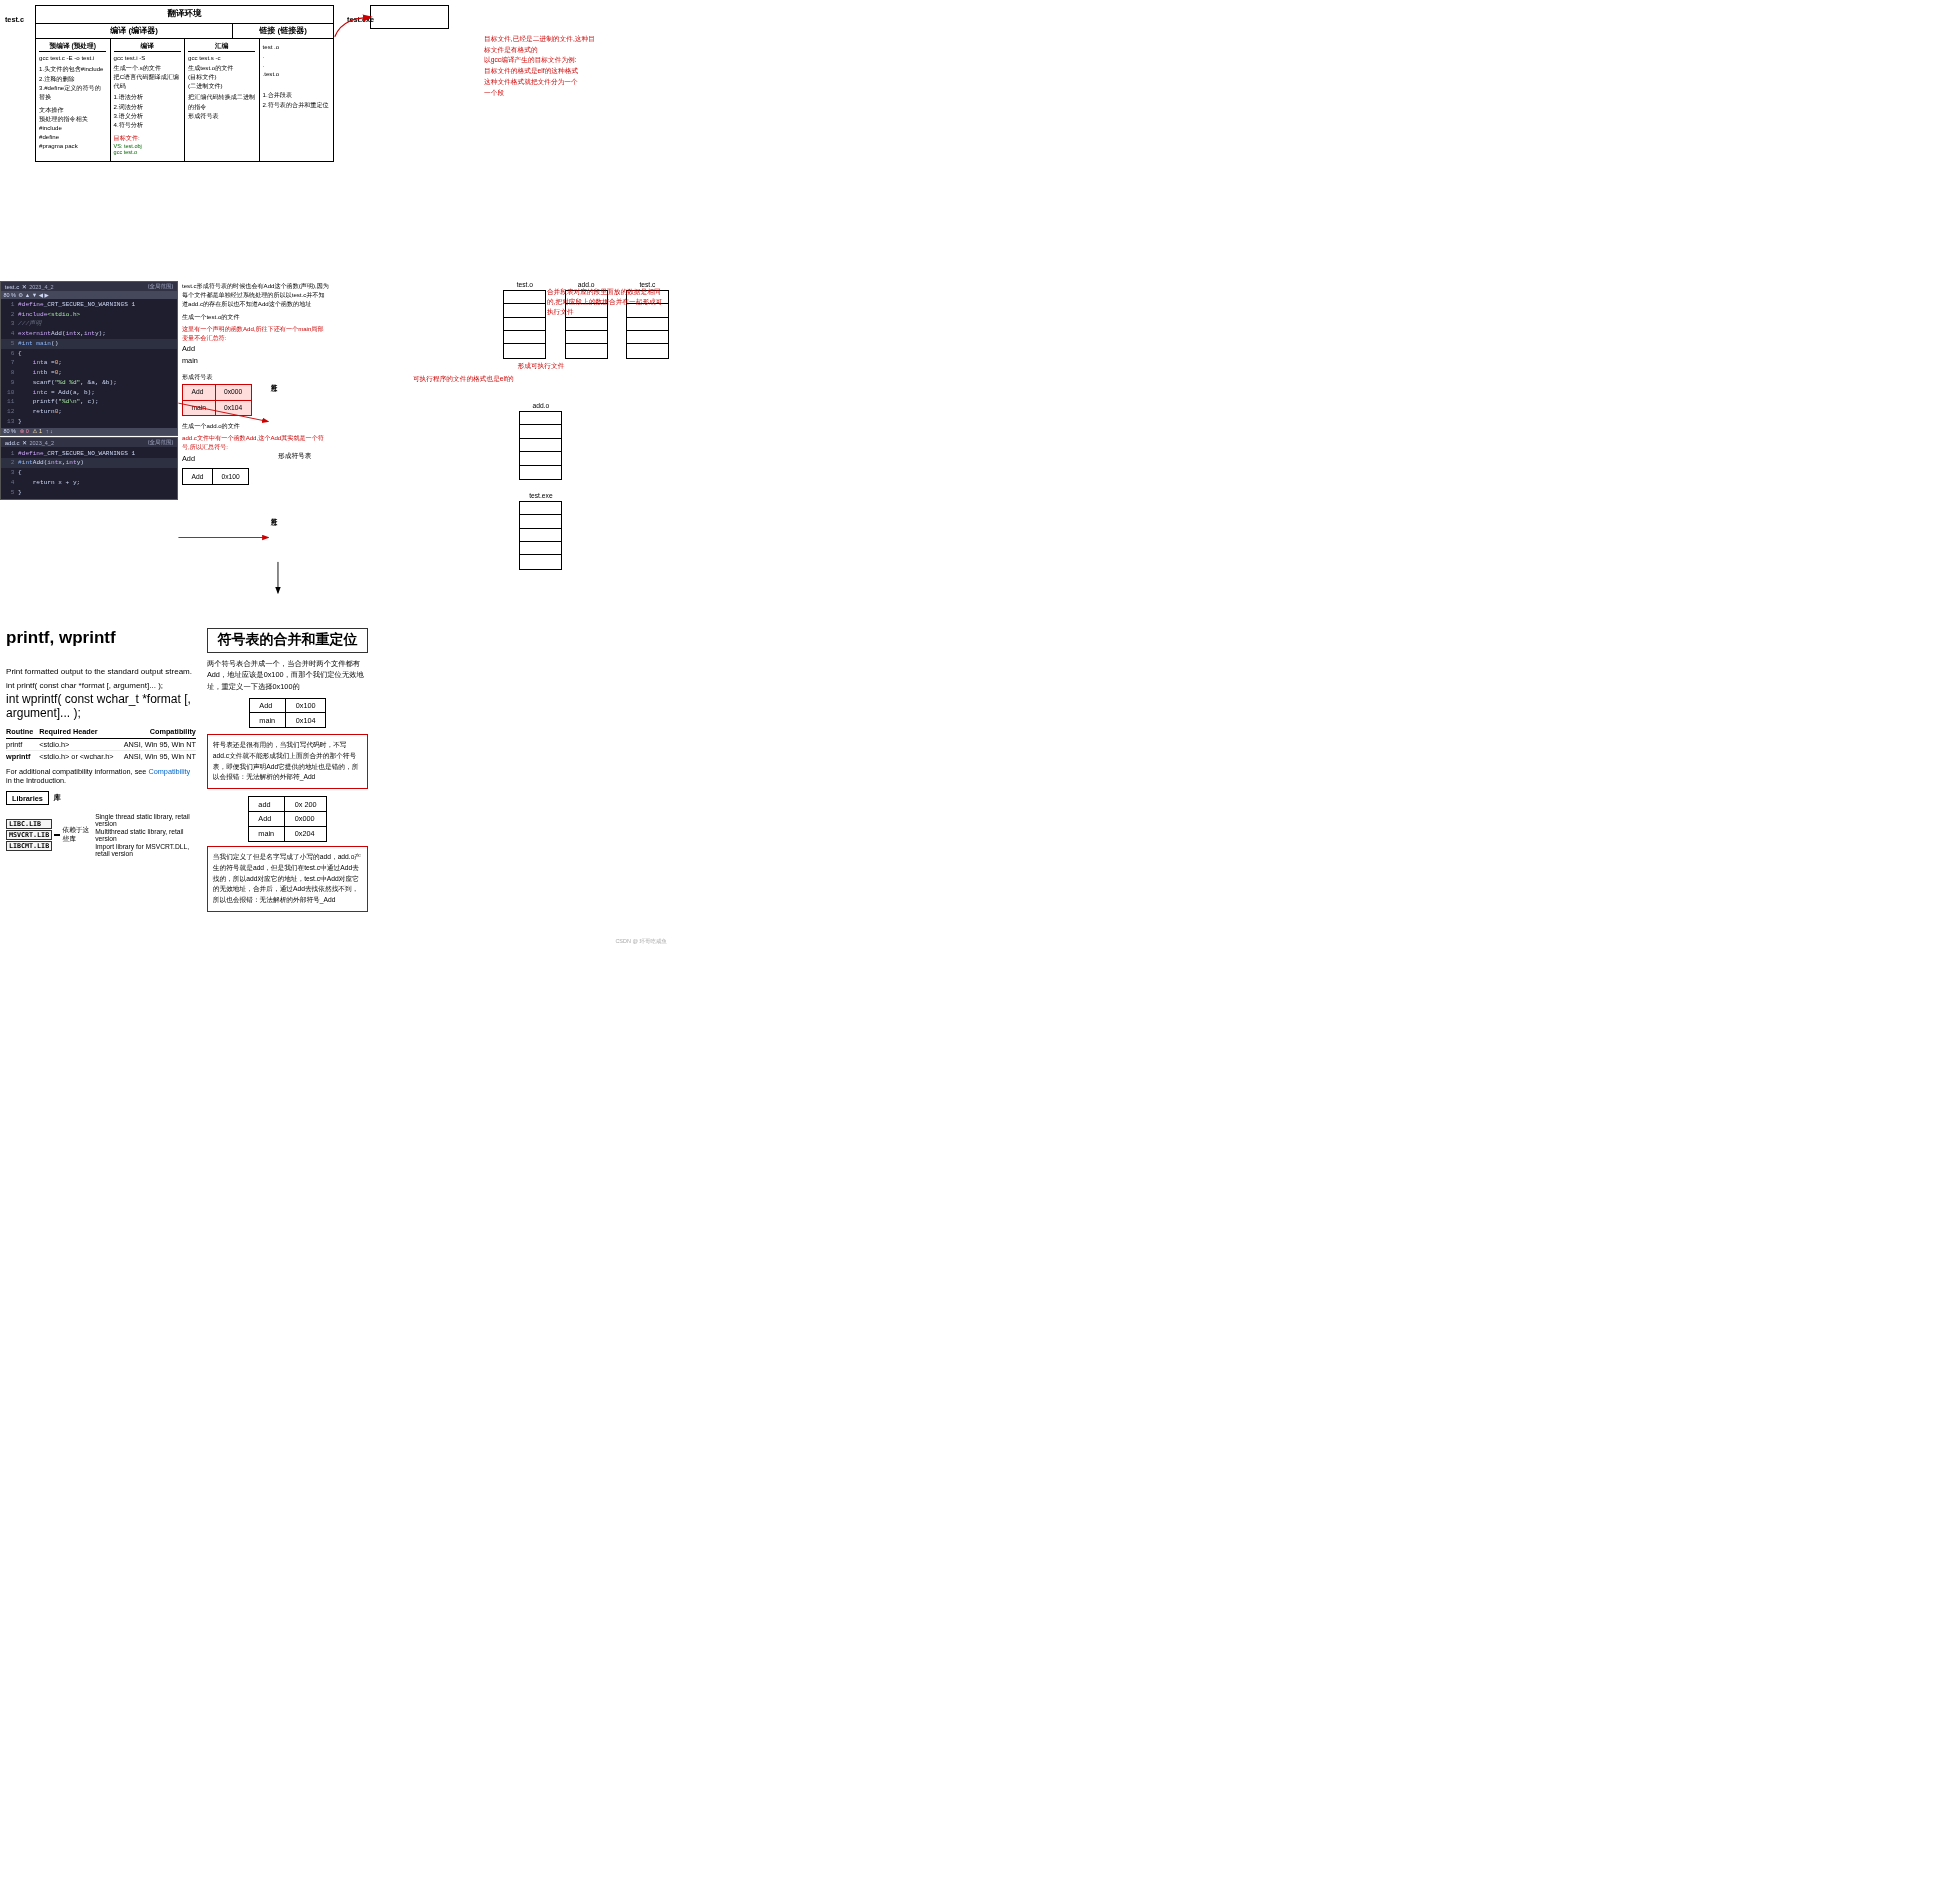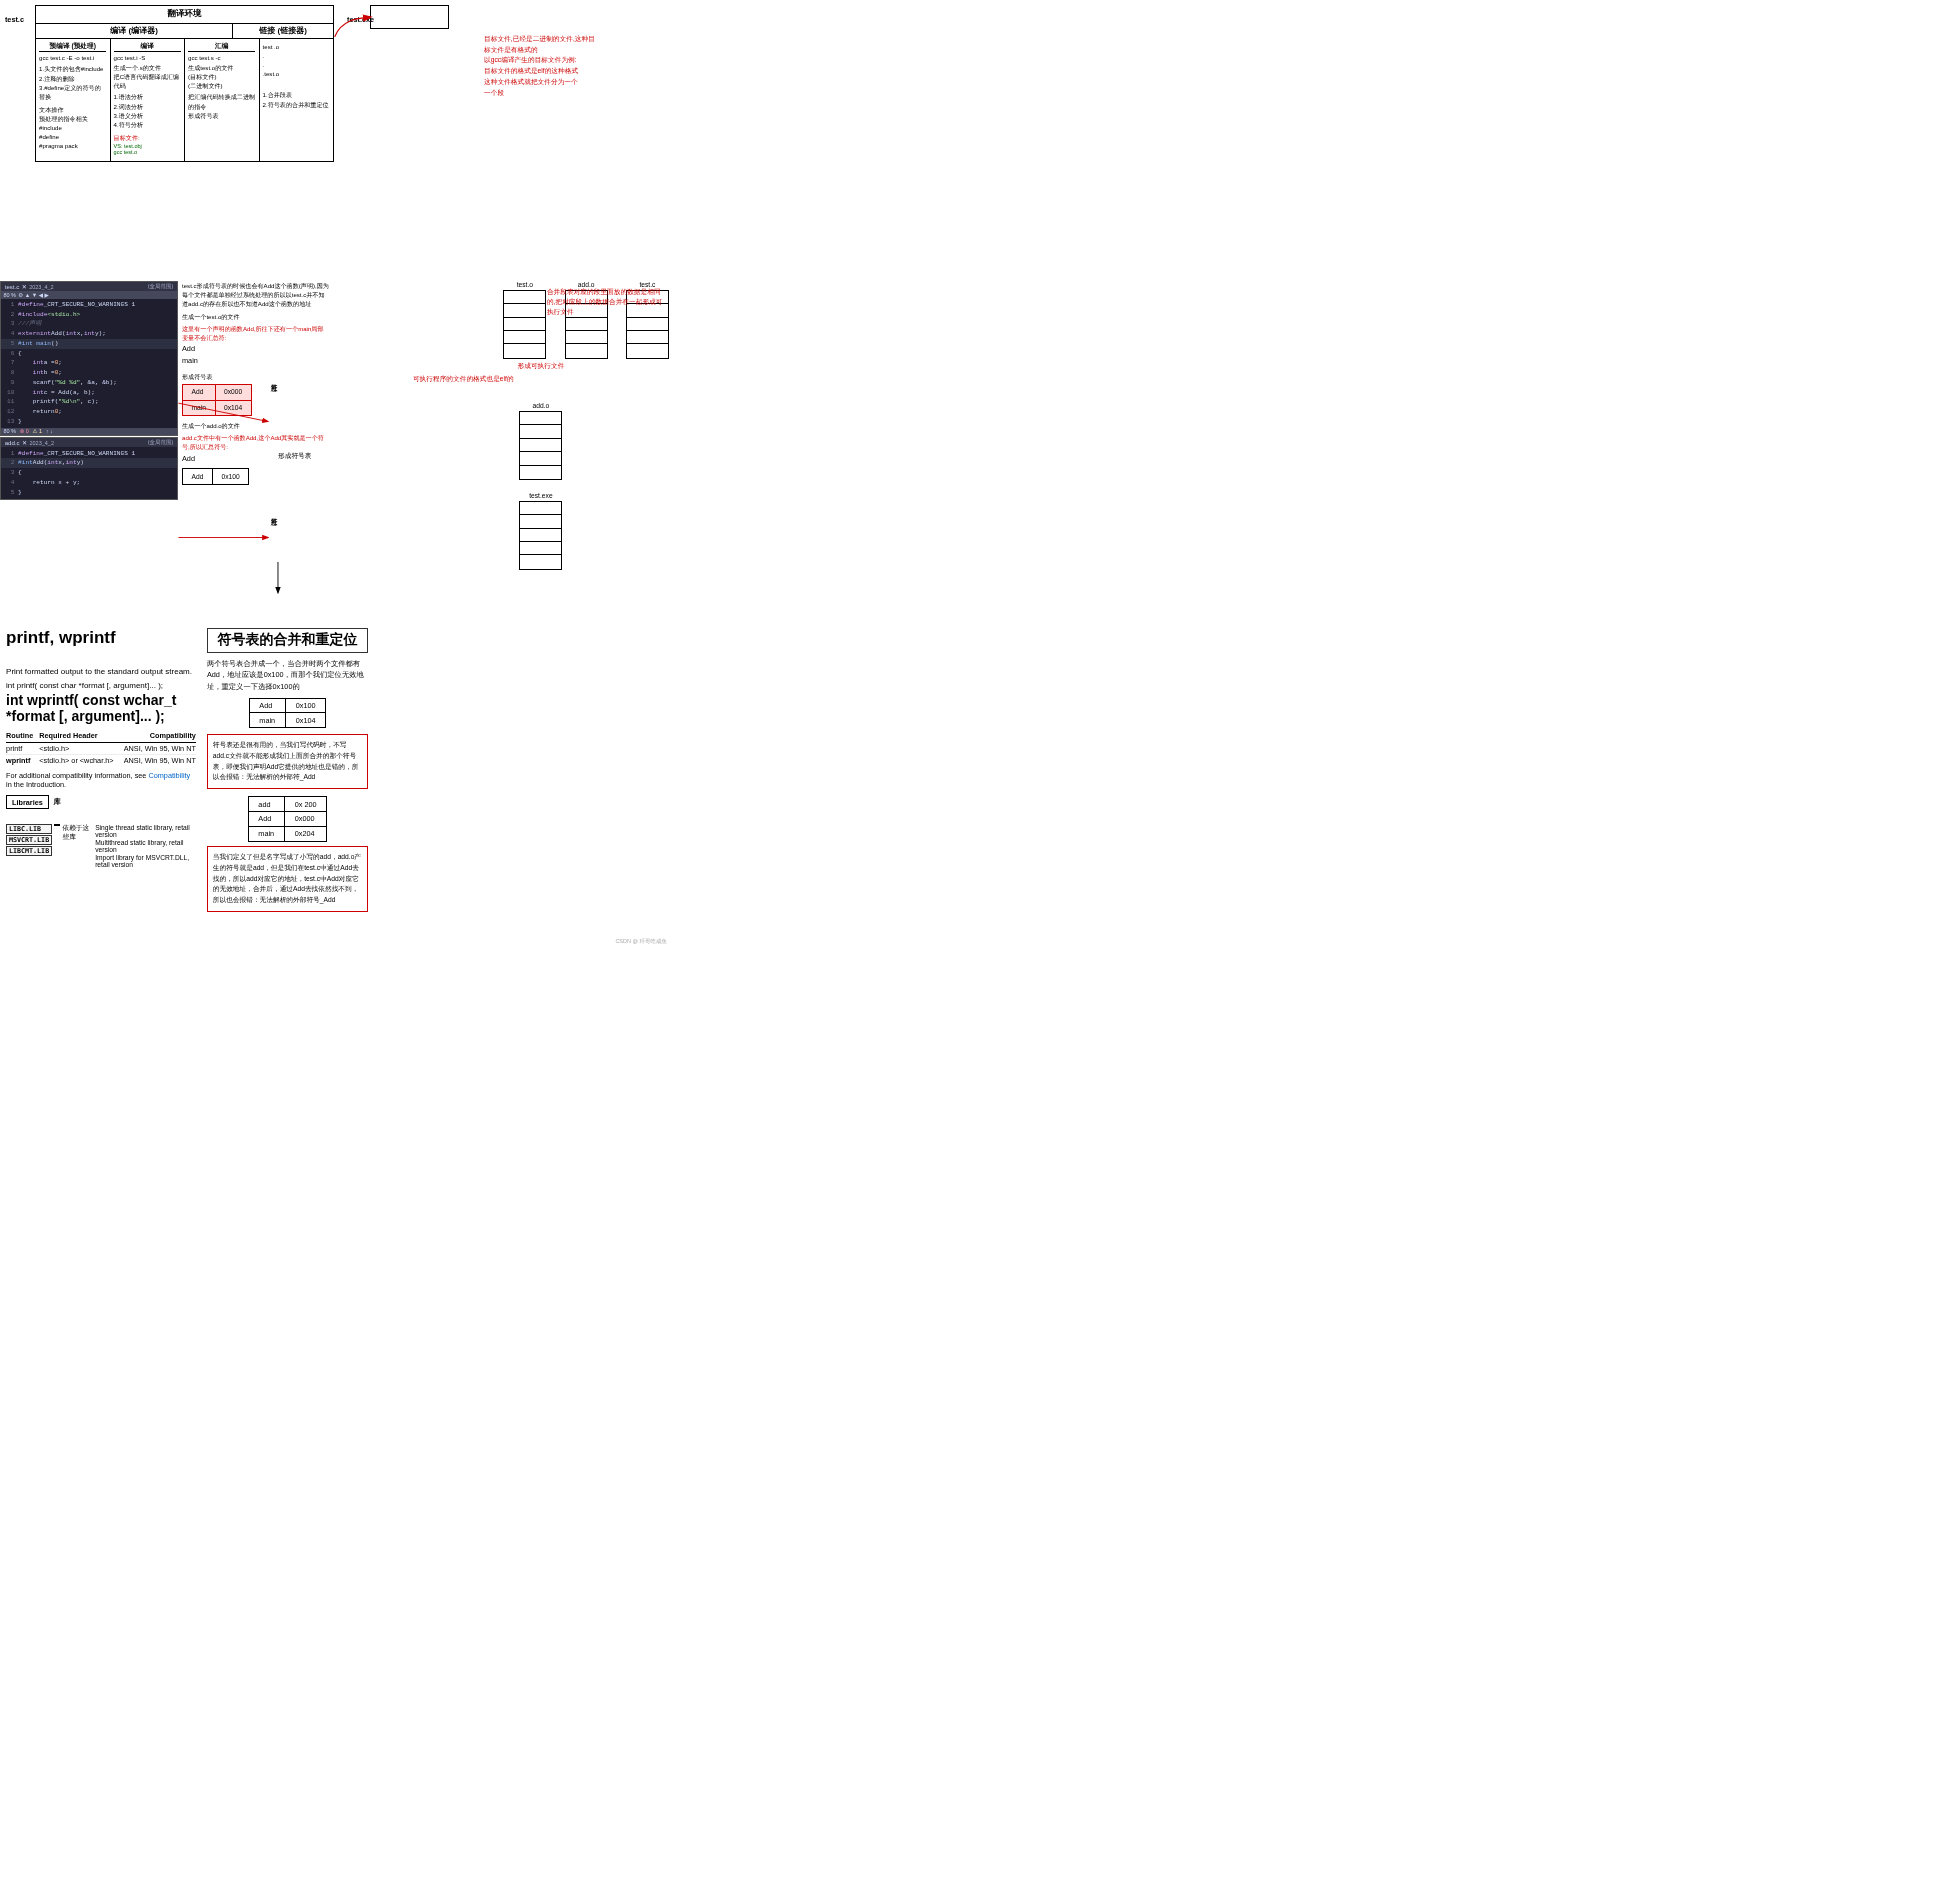--- a/index.html
+++ b/index.html
@@ -392,21 +392,21 @@
 
   </div>
 
   <div style="position:relative;width:100%;padding-bottom:12.2px;">
     <div style="display:flex;gap:0;">
 
       <div style="width:202px;flex-shrink:0;padding:4.9px 6.1px;">
         <div style="font-size:17px;font-weight:bold;margin-bottom:19px;">printf, wprintf</div>
         <div style="font-size:8px;margin-bottom:4.9px;">Print formatted output to the standard output stream.</div>
         <div style="font-size:8px;font-weight:normal;margin-bottom:2.4px;">int printf( const char *format [, argument]... );</div>
-        <div style="font-size:14px;font-weight:bold;margin-bottom:6.1px;">int wprintf( const wchar_t *format [, argument]... );</div>
+        <div style="font-size:12px;font-weight:normal;margin-bottom:6.1px;">int wprintf( const wchar_t *format [, argument]... );</div>
 
         <table style="border-collapse:collapse;width:100%;font-size:7.3px;margin-bottom:4.9px;">
           <thead>
             <tr>
               <th style="text-align:left;border-bottom:0.6px solid #000;padding:1.2px 4.9px 1.2px 0;font-weight:bold;">Routine</th>
               <th style="text-align:left;border-bottom:0.6px solid #000;padding:1.2px 4.9px 1.2px 0;font-weight:bold;">Required Header</th>
               <th style="text-align:right;border-bottom:0.6px solid #000;padding:1.2px 0 1.2px 0;font-weight:bold;">Compatibility</th>
             </tr>
           </thead>
           <tbody>
@@ -425,21 +425,21 @@
 
         <div style="font-size:7.3px;margin-bottom:6.1px;">
           For additional compatibility information, see <a style="color:#0066cc;">Compatibility</a> in the Introduction.
         </div>
 
         <div style="display:flex;align-items:center;gap:4.9px;margin-bottom:2.4px;">
           <div style="border:0.9px solid #000;display:inline-block;padding:1.2px 4.9px;font-size:7.3px;font-weight:bold;">Libraries</div>
           <div style="font-size:7.3px;font-weight:bold;">库</div>
         </div>
 
-        <div style="display:flex;align-items:flex-start;gap:0;margin-top:15px;">
+        <div style="display:flex;align-items:center;gap:0;margin-top:8px;">
 
           <div style="display:flex;flex-direction:column;gap:1.2px;">
             <div style="font-family:monospace;font-size:6.7px;font-weight:bold;border:0.6px solid #333;padding:0 1.8px;background:#f5f5f5;">LIBC.LIB</div>
             <div style="font-family:monospace;font-size:6.7px;font-weight:bold;border:0.6px solid #333;padding:0 1.8px;background:#f5f5f5;">MSVCRT.LIB</div>
             <div style="font-family:monospace;font-size:6.7px;font-weight:bold;border:0.6px solid #333;padding:0 1.8px;background:#f5f5f5;">LIBCMT.LIB</div>
           </div>
 
           <div style="position:relative;width:7.3px;border-left:1.2px solid #000;border-top:1.2px solid #000;border-bottom:1.2px solid #000;margin:0 2.4px;"></div>
 
           <div style="font-size:6.7px;display:flex;align-items:center;">依赖于这些库</div>

